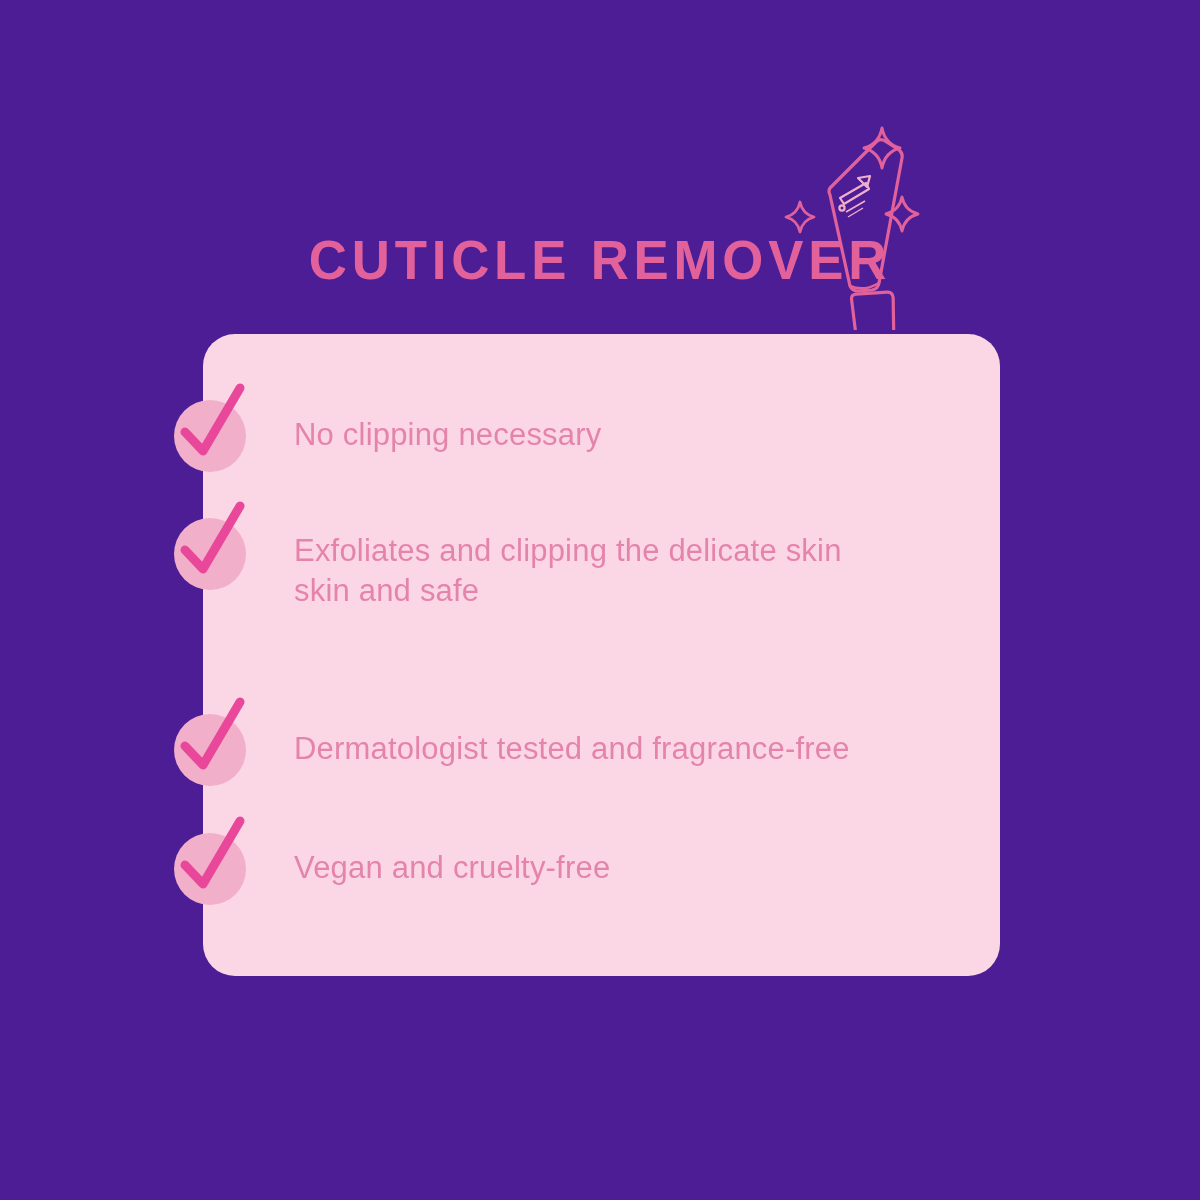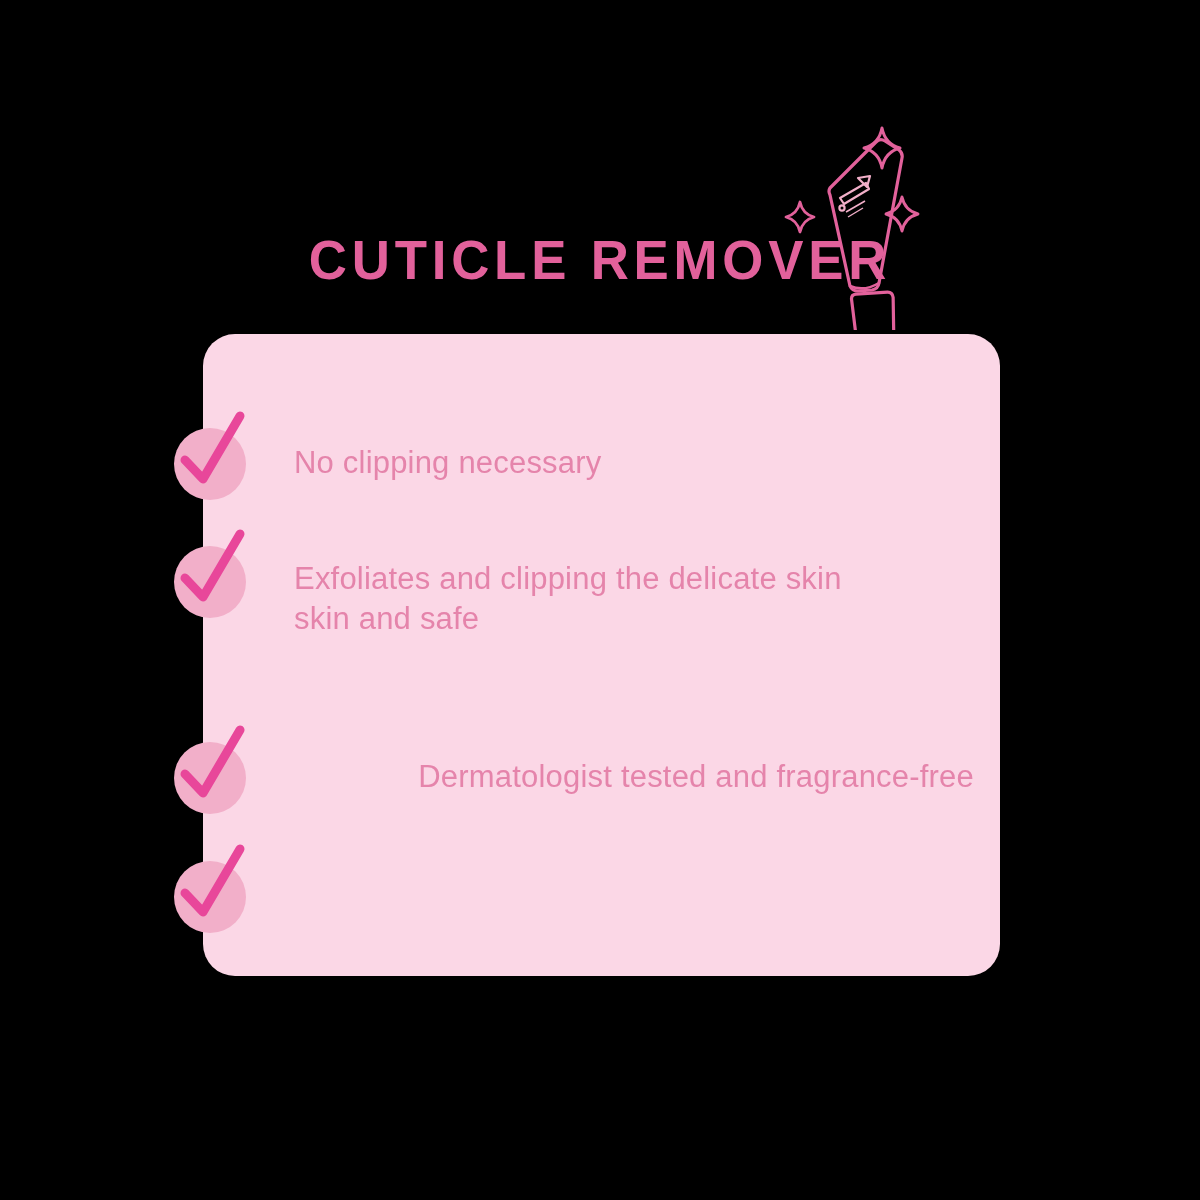--- a/index.html
+++ b/index.html
@@ -10,21 +10,21 @@
     width: 1200px;
     height: 1200px;
     background: #fdedf2;
     font-family: "Liberation Sans", sans-serif;
     overflow: hidden;
   }
   .poster {
     position: relative;
     width: 1200px;
     height: 1200px;
-    background: #000000;
+    background: #4c1d95;
   }
 
   
   .header {
     position: absolute;
     left: 0;
     top: 120px;
     width: 1200px;
     height: 210px;
   }
@@ -63,21 +63,21 @@
     width: 797px;
     height: 642px;
     background: #fbd7e6;
     border-radius: 32px;
   }
 
   
   .features {
     position: absolute;
     left: 0;
-    top: 351px;
+    top: 323px;
     width: 1200px;
     height: 687px;
   }
   .feature-row {
     position: absolute;
     left: 174px;
     width: 800px;
     display: flex;
     align-items: flex-start;
   }
@@ -116,21 +116,21 @@
   }
   .feature-text .ln { display: block; white-space: pre; }
 
   
   .row-0 { top: 77px; }
   .row-1 { top: 195px; }
   .row-2 { top: 391px; }
   .row-3 { top: 510px; }
   .row-0 .feature-text { padding-top: 15px; }
   .row-1 .feature-text { padding-top: 13px; }
-  .row-2 .feature-text { padding-top: 15px; text-align: right; }
+  .row-2 .feature-text { padding-top: 15px; }
   .row-3 .feature-text { padding-top: 15px; }
 </style>
 </head>
 <body>
 
 <div class="poster">
 
   <div class="header">
 
     <div class="tube-art">
@@ -216,16 +216,19 @@
 
     <div class="feature-row row-3">
       <div class="check">
         <div class="check-disc"></div>
         <div class="check-mark">
           <svg width="96" height="96" viewBox="0 0 96 96" fill="none" xmlns="http://www.w3.org/2000/svg">
             <path d="M13 54 L31 73 L68 10" stroke="#e8479a" stroke-width="9" stroke-linecap="round" stroke-linejoin="round"></path>
           </svg>
         </div>
       </div>
+      <div class="feature-text">
+        <span class="ln">Vegan and cruelty-free</span>
+      </div>
     </div>
 
   </div>
 </div>
 
 </body></html>

